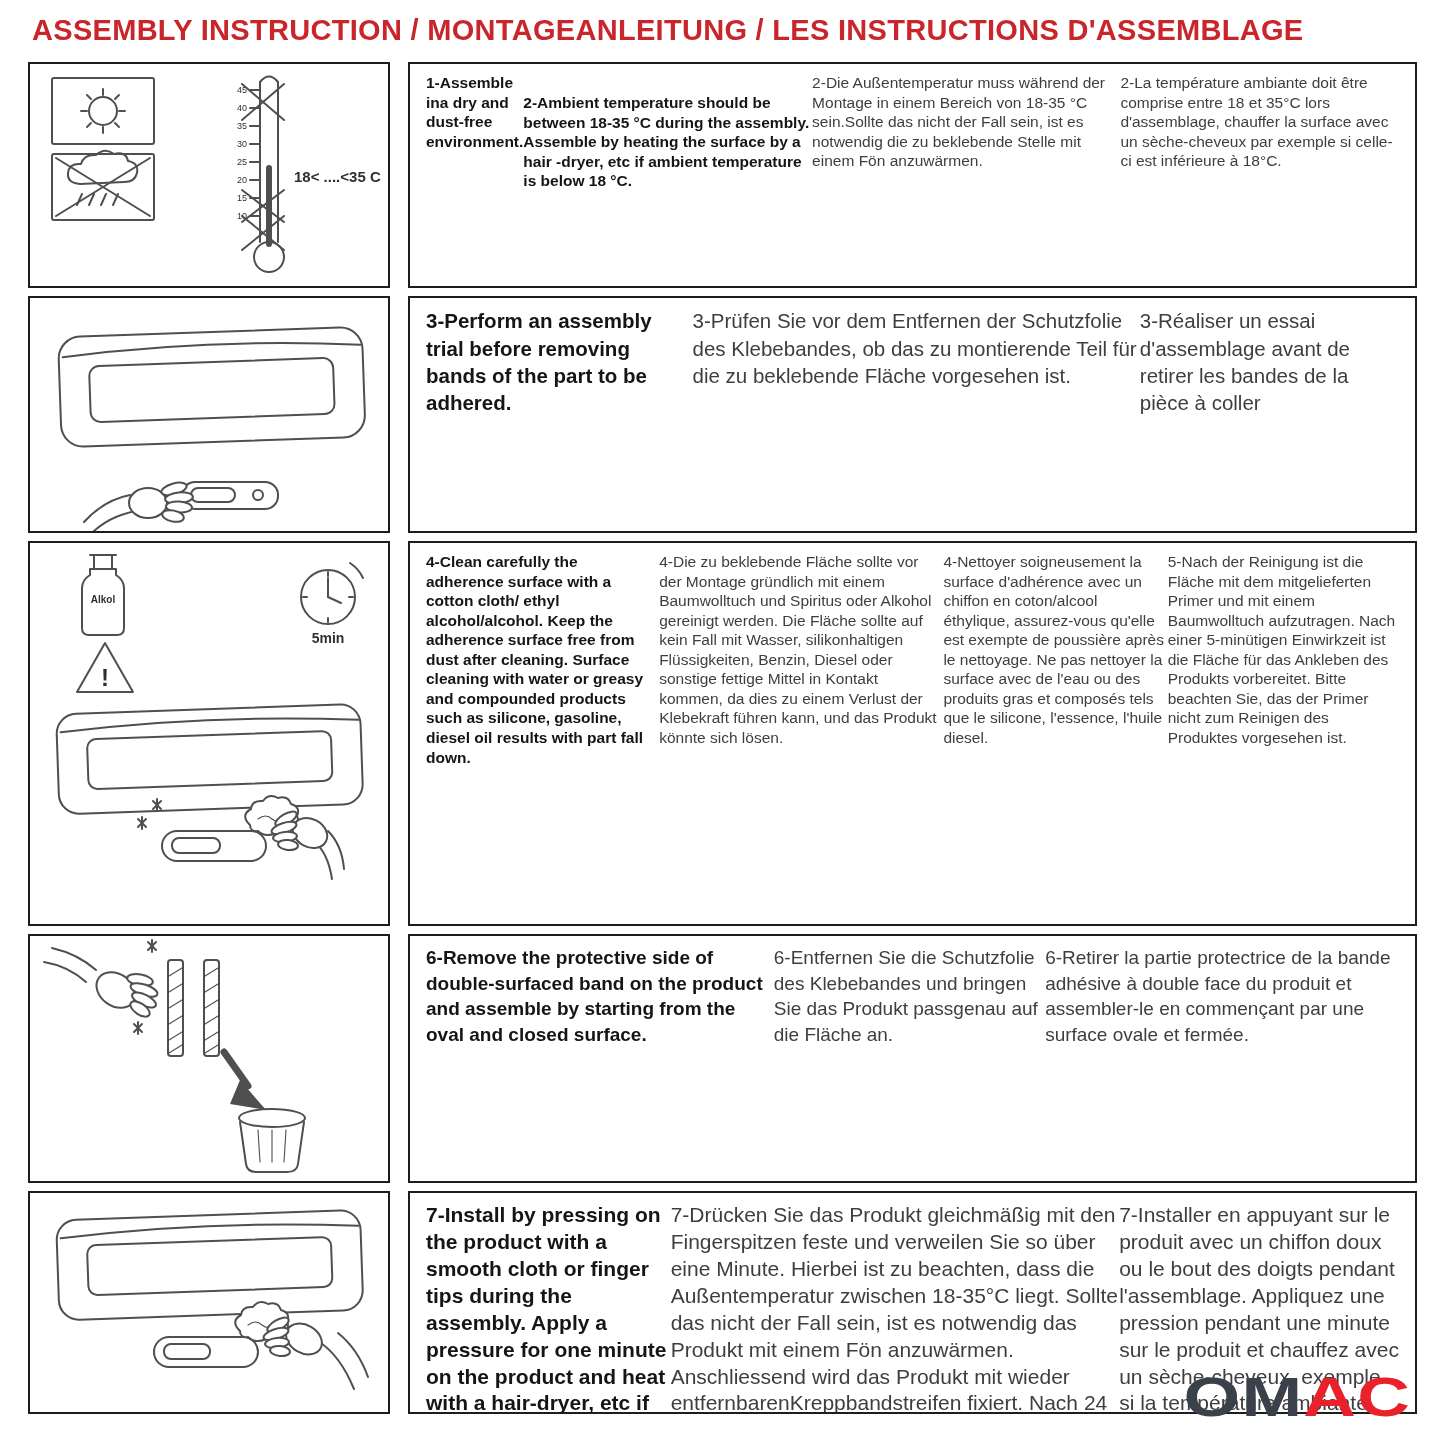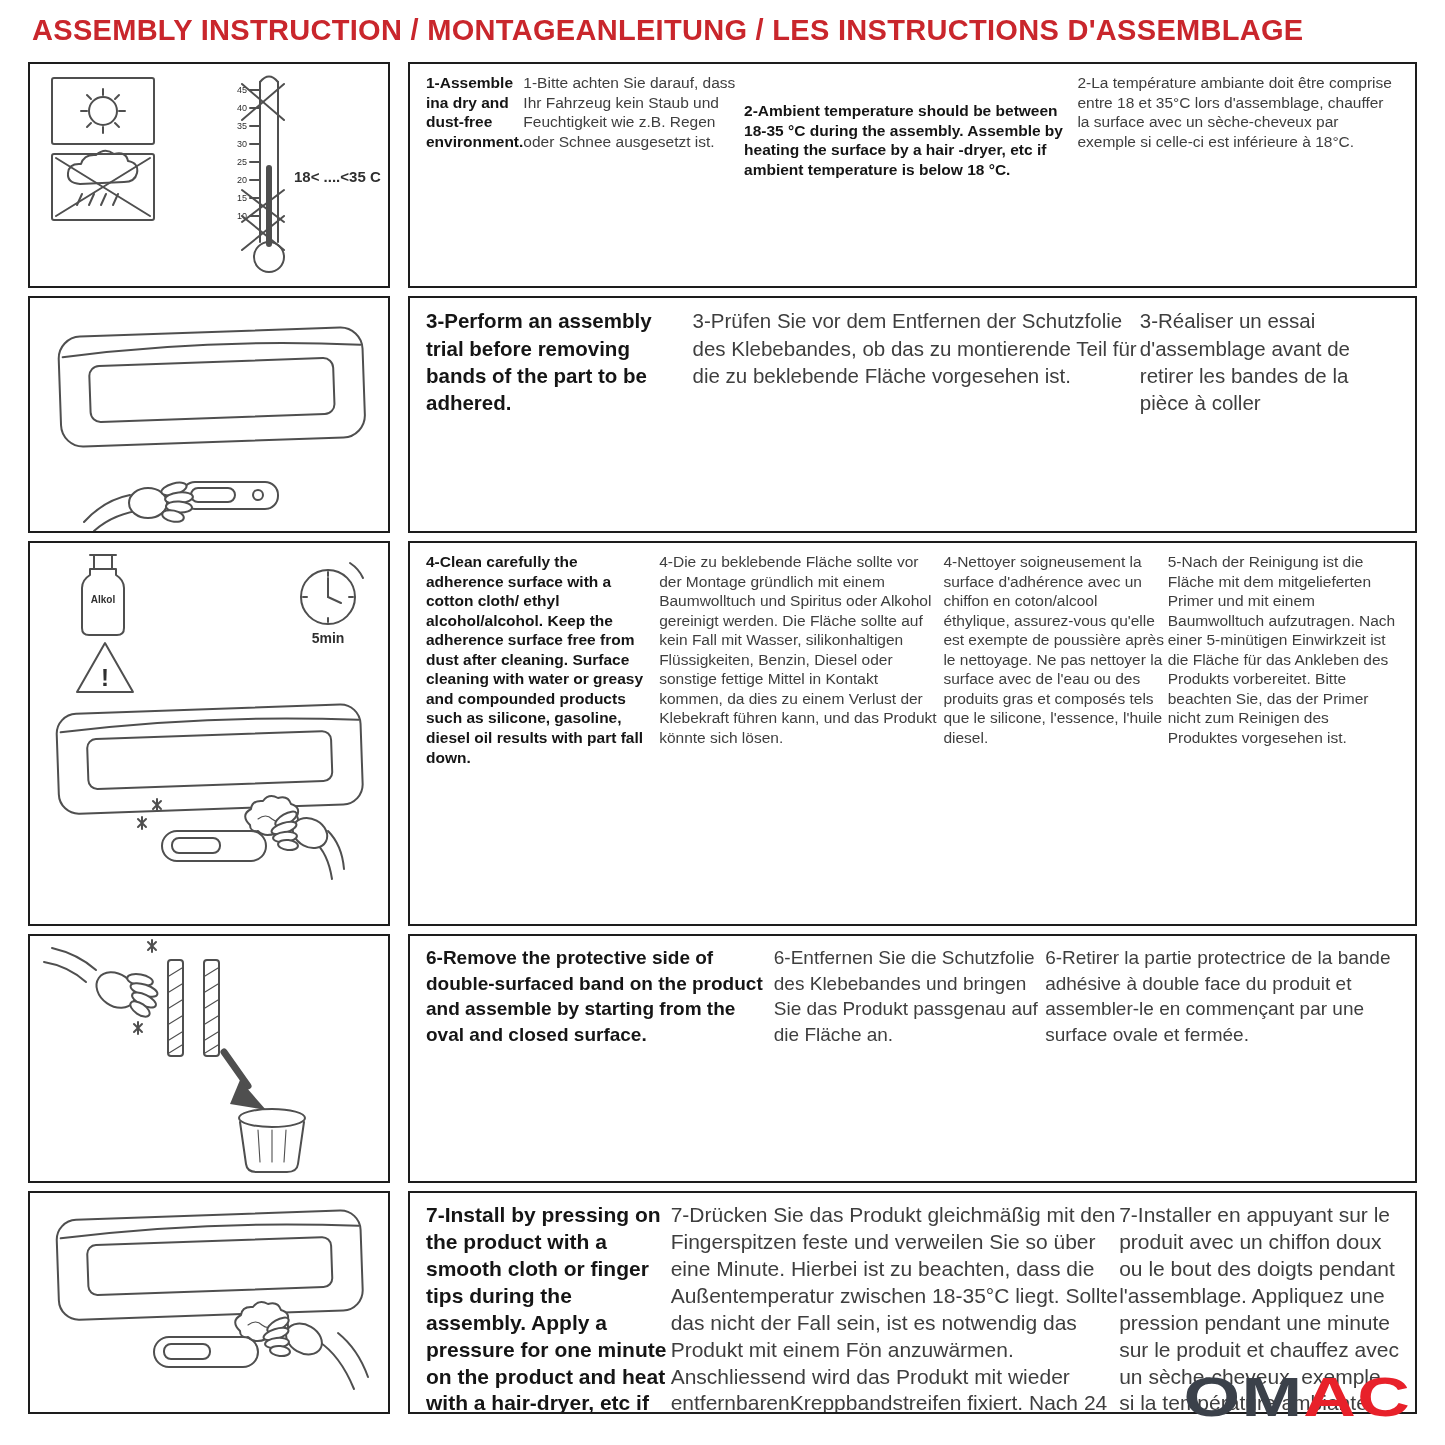--- a/index.html
+++ b/index.html
@@ -11,21 +11,21 @@
            margin:4px 0 15px 4px;line-height:1.15;white-space:nowrap}
   .row{display:flex;gap:18px;margin-bottom:8px}
   .illus{flex:0 0 362px;border:2px solid #1d1d1d;background:#fff;
          display:flex;align-items:center;justify-content:flex-end;overflow:hidden}
   .textbox{flex:1;border:2px solid #1d1d1d;background:#fff;padding:9px 16px;
            overflow:hidden;display:flex;flex-direction:row}
   .vcenter{justify-content:center}
   .r1{height:226px}.r2{height:237px}.r3{height:385px}.r4{height:249px}.r5{height:223px}
   p{font-size:15.5px;line-height:1.26;color:#3e3e3e}
   p.b{font-weight:bold;color:#151515}
-  p.gap{margin-top:28px}
+  p.gap{margin-top:20px}
   .fs-lg p{font-size:20.5px;line-height:1.33}
   .fs-md p{font-size:19px;line-height:1.34}
   .fs-sm p{font-size:21px;line-height:1.28}
   svg{display:block}
   .illus svg *{stroke:#4f4f4f;stroke-width:2;fill:none;stroke-linecap:round;stroke-linejoin:round}
   .illus svg .fw{fill:#ffffff}
   .illus svg .thin{stroke-width:1.1}
   .illus svg .thick{stroke-width:3}
   .illus svg .shaft{stroke-width:7}
   .illus svg .merc{stroke-width:6}
@@ -96,22 +96,22 @@
           <line x1="210" y1="126" x2="252" y2="158"></line>
             <line x1="252" y1="126" x2="210" y2="158"></line>
           <line x1="210" y1="152" x2="252" y2="186"></line>
             <line x1="252" y1="152" x2="210" y2="186"></line>
         </g>
         <text x="262" y="118" font-size="15" font-weight="bold">18&lt; ....&lt;35 C</text>
       </svg>
     </div>
     <div class="textbox">
       <p class="b">1-Assemble ina dry and dust-free environment.</p>
-      <p>1-Bitte achten Sie darauf, dass Ihr Fahrzeug kein Staub und Feuchtigkeit wie z.B. Regen oder Schnee ausgesetzt ist.</p>
       <p class="b gap">2-Ambient temperature should be between 18-35 °C  during the assembly. Assemble by heating the surface by a hair -dryer, etc if ambient temperature is below 18 °C.</p>
+      <p>2-Die Außentemperatur muss während der Montage in einem Bereich von 18-35 °C  sein.Sollte das nicht der Fall sein, ist es notwendig die zu beklebende Stelle mit einem Fön anzuwärmen.</p>
       <p>2-La température ambiante doit être comprise entre 18 et 35°C lors d'assemblage, chauffer la surface avec un sèche-cheveux par exemple si celle-ci est inférieure à 18°C.</p>
     </div>
   </div>
 
   <div class="row r2">
     <div class="illus">
       <svg width="356" height="233" viewBox="0 0 356 233">
         <g transform="rotate(-2 180 95)">
           <rect x="28" y="34" width="304" height="110" rx="22"></rect>
           <path d="M32,54 Q180,40 330,52"></path>

